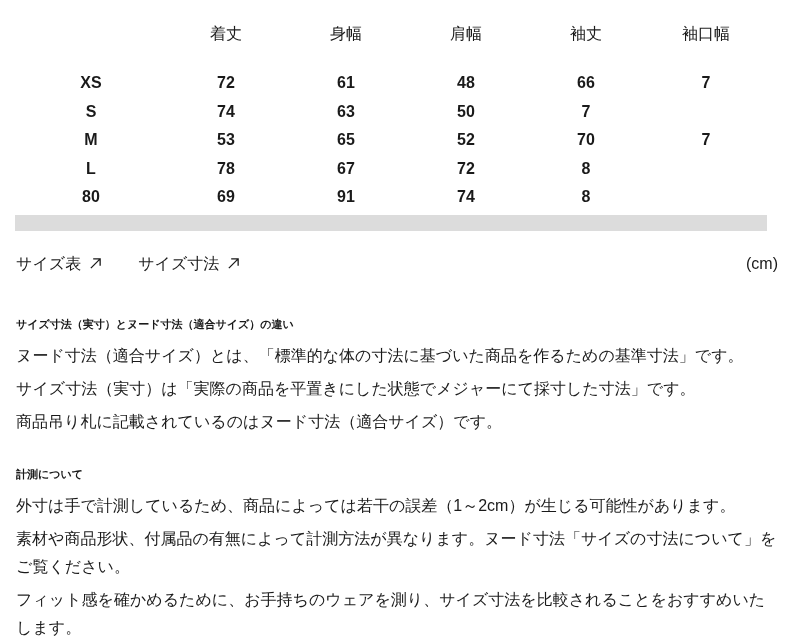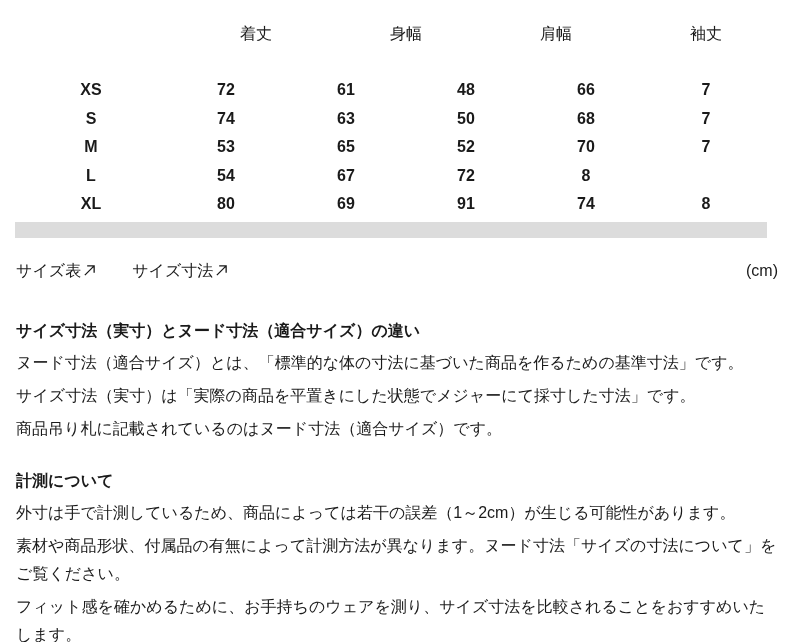--- a/index.html
+++ b/index.html
@@ -17,21 +17,21 @@
   .page { padding: 0 16px; }
 
   
   .size-table { padding-top: 26px; }
   .trow {
     display: grid;
     grid-template-columns: 150px repeat(5, 120px);
     text-align: center;
     font-size: 16px;
   }
-  .trow.header { line-height: 16px; margin-bottom: 34px; gap: 30px; }
+  .trow.header { line-height: 16px; margin-bottom: 27px; }
   .trow.data { height: 28.5px; align-items: center; font-weight: bold; }
   .tcell { white-space: nowrap; }
 
   
   .hscrollbar {
     margin-top: 3px;
     margin-left: -1px;
     width: 752px;
     height: 16px;
     background: var(--scrollbar);
@@ -41,35 +41,35 @@
   .links-row {
     margin-top: 25px;
     display: flex;
     align-items: center;
     font-size: 16px;
     line-height: 16px;
   }
   .size-link {
     display: inline-flex;
     align-items: center;
-    gap: 2px;
+    gap: 8px;
     cursor: pointer;
     color: var(--text);
     text-decoration: none;
   }
   .size-link + .size-link { margin-left: 36px; }
   .arrow-icon { display: inline-block; width: 13px; height: 13px; }
   .arrow-icon svg { display: block; }
   .unit { margin-left: auto; }
 
   
   .section-1 { margin-top: 44px; }
   .section-2 { margin-top: 30px; }
   .section h3 {
-    font-size: 16px;
+    font-size: 11px;
     font-weight: bold;
     line-height: 16px;
     margin-bottom: 10px;
   }
   .section p {
     font-size: 16px;
     line-height: 28px;
     margin: 0 0 5px 0;
   }
 </style>
@@ -95,43 +95,41 @@
       <div class="tcell">48</div>
       <div class="tcell">66</div>
       <div class="tcell">7</div>
     </div>
 
     <div class="trow data">
       <div class="tcell">S</div>
       <div class="tcell">74</div>
       <div class="tcell">63</div>
       <div class="tcell">50</div>
-      <div class="tcell">68</div>
       <div class="tcell">7</div>
     </div>
 
     <div class="trow data">
       <div class="tcell">M</div>
       <div class="tcell">53</div>
       <div class="tcell">65</div>
       <div class="tcell">52</div>
       <div class="tcell">70</div>
       <div class="tcell">7</div>
     </div>
 
     <div class="trow data">
       <div class="tcell">L</div>
-      <div class="tcell">54</div>
+      <div class="tcell">78</div>
       <div class="tcell">67</div>
       <div class="tcell">72</div>
       <div class="tcell">8</div>
     </div>
 
     <div class="trow data">
-      <div class="tcell">XL</div>
       <div class="tcell">80</div>
       <div class="tcell">69</div>
       <div class="tcell">91</div>
       <div class="tcell">74</div>
       <div class="tcell">8</div>
     </div>
   </div>
 
   <div class="hscrollbar"></div>
 

